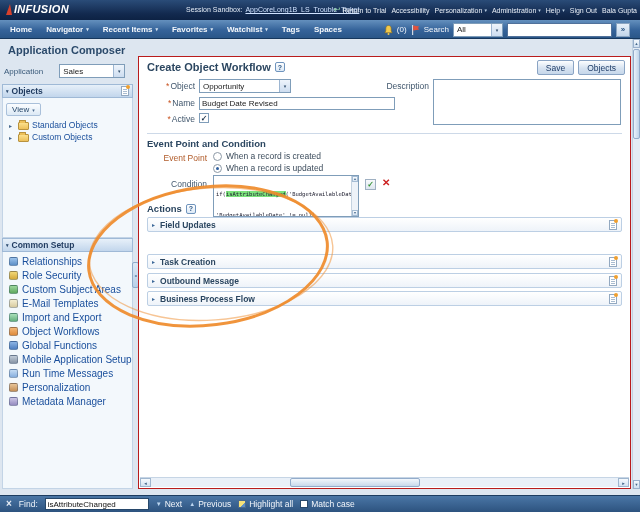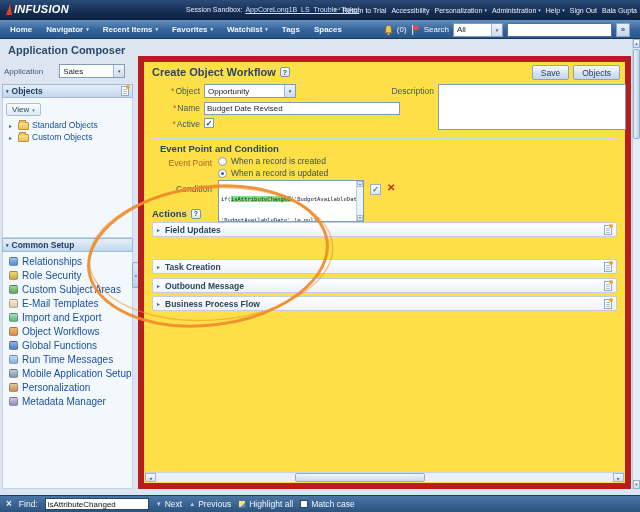--- a/index.html
+++ b/index.html
@@ -50,21 +50,21 @@
   .si0{background:linear-gradient(#9cc3ec,#5d8fc6);} .si1{background:linear-gradient(#f2d876,#d4a93c);}
   .si2{background:linear-gradient(#9cd89c,#5fa85f);} .si3{background:linear-gradient(#f4eed2,#d8cba0);}
   .si4{background:linear-gradient(#a8e0b8,#66b07e);} .si5{background:linear-gradient(#f4b878,#dd8a3c);}
   .si6{background:linear-gradient(#8cb4e4,#4f7fc0);} .si7{background:linear-gradient(#c4dcf4,#86aede);}
   .si8{background:linear-gradient(#c2ccd8,#8694a6);} .si9{background:linear-gradient(#e8c498,#c49058);}
   .si10{background:linear-gradient(#ccc6e6,#958cc0);}
 
   .collapse-btn{position:absolute;left:132px;top:262px;width:7px;height:26px;background:linear-gradient(#dce9f6,#b9d0e8);border:1px solid #8fabc9;border-radius:2px;display:flex;align-items:center;justify-content:center;font-size:4px;color:#2c5684;}
 
   
-  .main{position:absolute;left:138px;top:56px;width:493px;height:433px;background:#fde047;border:6px solid #b91c1c;}
+  .main{position:absolute;left:138px;top:56px;width:493px;height:433px;background:#ffffff;border:1px solid #b91c1c;}
   .main-title{position:absolute;left:8px;top:4px;font-size:11px;font-weight:bold;color:#2b4660;display:flex;gap:4px;align-items:center;}
   .help-icon{width:10px;height:10px;border:1px solid #6f94bd;border-radius:2px;background:linear-gradient(#fff,#dce9f6);color:#2c5684;font-size:7px;font-weight:bold;display:inline-flex;align-items:center;justify-content:center;flex:none;}
   .topbtns{position:absolute;right:5px;top:3px;display:flex;gap:4px;}
   .btn{height:15px;padding:0 8px;background:linear-gradient(#fdfeff,#d7e3f1 55%,#c6d7ea);border:1px solid #8aa4c4;border-radius:2px;font-size:8.5px;color:#1f3d68;display:inline-flex;align-items:center;font-family:"Liberation Sans",sans-serif;}
   .flabel{position:absolute;font-size:8.5px;color:#41576d;text-align:right;white-space:nowrap;}
   .star{color:#c8521f;margin-right:1px;}
   .sel{position:absolute;}
   .text-input{position:absolute;height:13px;border:1px solid #7f9db9;background:#fff;font:8px "Liberation Sans",sans-serif;padding:0 2px;color:#222;}
   .checkbox{position:absolute;width:10px;height:10px;background:#fff;border:1px solid #7f9db9;font-size:8px;line-height:9px;text-align:center;color:#20364e;font-weight:bold;}
   .desc-area{position:absolute;border:1px solid #7f9db9;background:#fff;resize:none;font:8px "Liberation Sans",sans-serif;}
@@ -262,26 +262,26 @@
         </div>
       <div class="setup-row">
           <span class="s-icon si5"></span>
           <span class="tree-link">Object Workflows</span>
         </div>
       <div class="setup-row">
           <span class="s-icon si6"></span>
           <span class="tree-link">Global Functions</span>
         </div>
       <div class="setup-row">
+          <span class="s-icon si8"></span>
+          <span class="tree-link">Mobile Application Setup</span>
+        </div>
+      <div class="setup-row">
           <span class="s-icon si7"></span>
           <span class="tree-link">Run Time Messages</span>
-        </div>
-      <div class="setup-row">
-          <span class="s-icon si8"></span>
-          <span class="tree-link">Mobile Application Setup</span>
         </div>
       <div class="setup-row">
           <span class="s-icon si9"></span>
           <span class="tree-link">Personalization</span>
         </div>
       <div class="setup-row">
           <span class="s-icon si10"></span>
           <span class="tree-link">Metadata Manager</span>
         </div>
     </div>
@@ -316,21 +316,21 @@
       <span class="star">*</span><span>Name</span>
     </div>
     <input class="text-input" style="left: 60px; top: 40px; width: 196px;" value="Budget Date Revised">
 
     <div class="flabel" style="left:4px;top:57px;width:52px">
       <span class="star">*</span><span>Active</span>
     </div>
     <span class="checkbox" style="left:60px;top:56px">✓</span>
 
     <div class="section-rule" style="top:76px"></div>
-    <div class="section-title" style="left:16px;top:81px">
+    <div class="section-title" style="left:8px;top:81px">
       <span>Event Point and Condition</span>
     </div>
 
     <div class="flabel" style="left:4px;top:96px;width:64px;color:#b05a28">Event Point</div>
     <div class="radio-row" style="left:74px;top:94px">
       <span class="radio"></span>
       <span>When a record is created</span>
     </div>
     <div class="radio-row" style="left:74px;top:106px">
       <span class="radio selected"></span>

